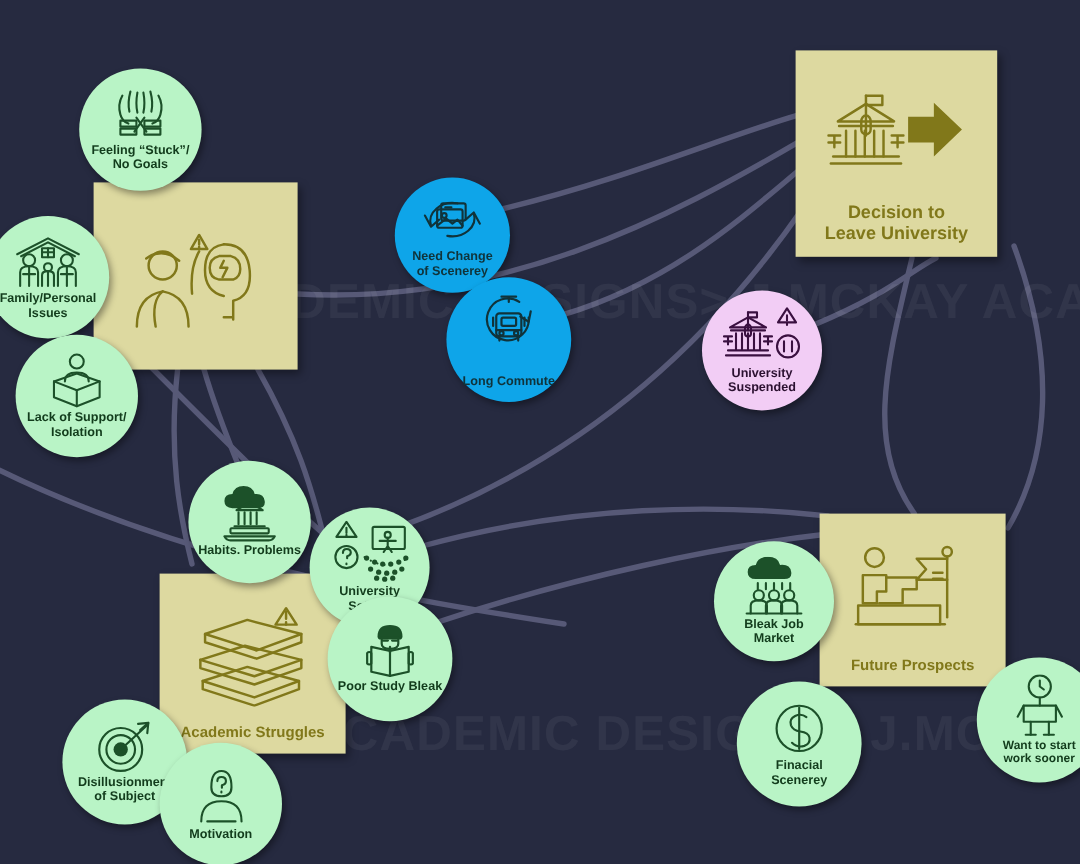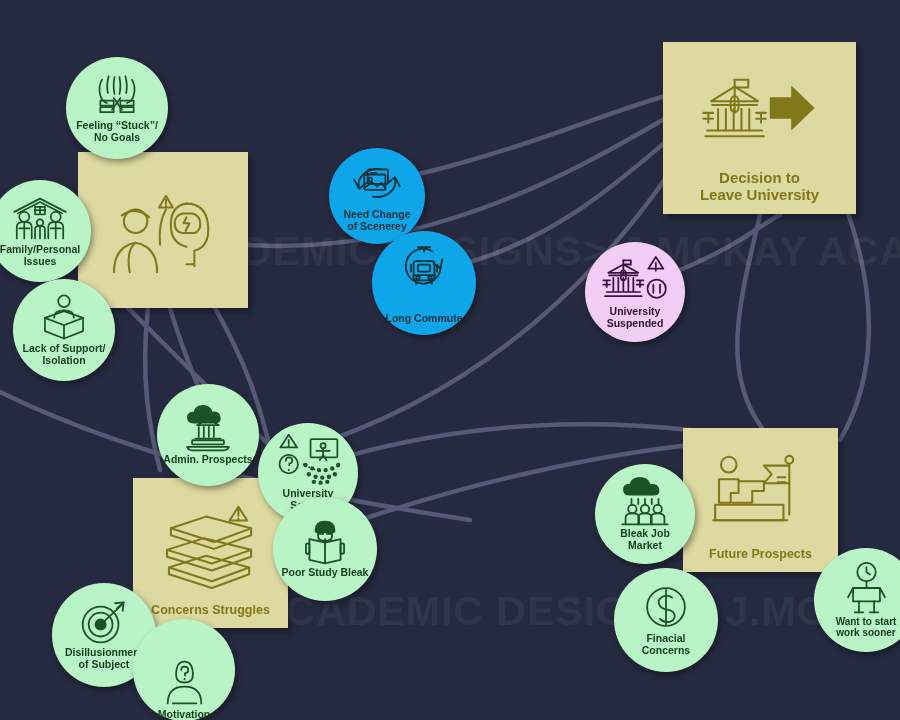--- a/index.html
+++ b/index.html
@@ -82,21 +82,21 @@
         <path d="M 120 300 C 200 380 260 440 300 470"></path>
         <path d="M 0 392 C 160 470 340 500 470 520"></path>
         <path d="M 148 308 C 140 380 150 430 160 470"></path>
       </g>
   </svg>
 
   <div class="wm-row" style="top:228px;left:150px;">ACADEMIC DESIGNS&gt;  J.MCKAY  ACADEMIC DESIGNS</div>
   <div class="wm-row" style="top:588px;left:255px;">ACADEMIC DESIGNS&gt;  J.MCKAY  ACADEMIC DE</div>
 
   <div id="nodes-layer">
-      <div class="sq" style="left: 663px; top: 42px; width: 193px; height: 172px;">
+      <div class="sq" style="left: 663px; top: 42px; width: 168px; height: 172px;">
         <div class="sq-icon">
           <svg viewBox="0 0 120 82" width="118" height="80" color="#81781a">
       <g fill="none" stroke="currentColor" stroke-width="2.1" stroke-linecap="round" stroke-linejoin="round">
         <path d="M34 12 h14 v8 h-14"></path>
               <path d="M34 12 v34"></path>
         <path d="M10 34 L34 19 L58 34 Z"></path>
         <path d="M30 34 a4 5 0 0 1 8 0 v7 a4 4 0 0 1 -8 0 z"></path>
         <path d="M11 38 h46"></path>
         <path d="M17 42 v22 M25 42 v22 M33 42 v22 M41 42 v22 M49 42 v22"></path>
         <path d="M6 64 h56"></path>
@@ -137,21 +137,21 @@
               <path d="M14 30 v7 L58 51 L96 37 v-7"></path>
       <path d="M10 52 L48 40 L96 52 L56 66 Z"></path>
               <path d="M10 52 v7 L56 73 L96 59 v-7"></path>
       <path d="M12 70 L50 58 L94 70 L56 84 Z"></path>
               <path d="M12 70 v7 L56 91 L94 77 v-7"></path>
       <path d="M74 6 L92 6 L83 -8 Z" transform="translate(0,16)"></path>
       <path d="M83 11 v6 M83 20 v2"></path>
     </g>
           </svg>
         </div>
-        <div class="sq-label" style="font-size: 12.5px; white-space: pre-line;">Concerns Struggles</div>
+        <div class="sq-label" style="font-size: 12.5px; white-space: pre-line;">Academic Struggles</div>
       </div>
       <div class="sq" style="left: 683px; top: 428px; width: 155px; height: 144px;">
         <div class="sq-icon">
           <svg viewBox="0 0 110 84" width="108" height="82" color="#81781a">
     <g fill="none" stroke="currentColor" stroke-width="2.1" stroke-linecap="round" stroke-linejoin="round">
       <circle cx="22" cy="15" r="8"></circle>
       <path d="M12 30 h20 v14 h-8 v10 h-12 z"></path>
       <path d="M32 32 h26 v10 h-12 v12 h-20"></path>
       <path d="M8 56 h70 v16 h-70 z"></path>
       <path d="M6 72 h76"></path>
@@ -291,21 +291,21 @@
     <path fill="currentColor" stroke="none" d="M16 22 q-8 0 -8 -7 q0 -7 8 -7 q2 -8 11 -8 q9 0 11 8 q9 -1 10 7 q1 7 -7 7 z"></path>
     <g fill="none" stroke="currentColor" stroke-width="2.1" stroke-linecap="round" stroke-linejoin="round">
       <path d="M20 24 L33 16 L46 24 Z"></path>
       <path d="M22 26 v12 M28 26 v12 M34 26 v12 M40 26 v12"></path>
       <path d="M18 40 h30"></path>
       <rect x="14" y="42" width="38" height="5" rx="1"></rect>
       <path d="M8 50 h50 q-2 4 -6 4 h-38 q-4 0 -6 -4 z"></path>
     </g>
           </svg>
         </div>
-        <div class="ci-label" style="font-size: 10.5px;">Admin. Prospects</div>
+        <div class="ci-label" style="font-size: 10.5px;">Habits. Problems</div>
       </div>
       <div class="ci green" style="left: 258px; top: 423px; width: 100px; height: 100px;">
         <div class="ci-icon" style="color: rgb(28, 81, 41);">
           <svg viewBox="0 0 78 62" width="66" height="52">
     <g fill="none" stroke="currentColor" stroke-width="2.1" stroke-linecap="round" stroke-linejoin="round">
       <path d="M6 16 L26 16 L16 1 Z"></path>
       <path d="M16 7 v5 M16 14 v1.5"></path>
       <circle cx="16" cy="36" r="11"></circle>
       <path d="M12.5 32 q0 -4 3.8 -4 q4 0 4 3.6 q0 3 -3.6 3.6 v2"></path>
       <path d="M16 42.6 v.6"></path>
@@ -363,35 +363,35 @@
     <g fill="none" stroke="currentColor" stroke-width="2.1" stroke-linecap="round" stroke-linejoin="round">
       <path d="M25 30 L50 7"></path>
       <path d="M42 5 L52 4 L51 14"></path>
       <path d="M44 11 L52 4"></path>
     </g>
           </svg>
         </div>
         <div class="ci-label" style="font-size: 10.5px;">Disillusionment
 of Subject</div>
       </div>
-      <div class="ci green" style="left: 133px; top: 619px; width: 102px; height: 102px; justify-content: flex-end;">
+      <div class="ci green" style="left: 133px; top: 619px; width: 102px; height: 102px;">
         <div class="ci-icon" style="color: rgb(28, 81, 41);">
           <svg viewBox="0 0 56 58" width="47" height="49">
     <g fill="none" stroke="currentColor" stroke-width="2.1" stroke-linecap="round" stroke-linejoin="round">
       <path d="M18 20 q0 -16 10 -16 q10 0 10 16 q0 9 -10 9 q-10 0 -10 -9 z"></path>
       <path d="M24 14 q0 -4 4 -4 q4.5 0 4.5 4 q0 3.5 -4 4.2 v2.4"></path>
       <path d="M28 24.5 v.8"></path>
       <path d="M8 54 q0 -20 20 -20 q20 0 20 20"></path>
       <path d="M14 54 h28"></path>
     </g>
           </svg>
         </div>
         <div class="ci-label" style="font-size: 10.5px;">Motivation</div>
       </div>
-      <div class="ci green" style="left: 595px; top: 464px; width: 100px; height: 100px;">
+      <div class="ci green" style="left: 595px; top: 451px; width: 100px; height: 100px;">
         <div class="ci-icon" style="color: rgb(28, 81, 41);">
           <svg viewBox="0 0 64 58" width="54" height="49">
     <path fill="currentColor" stroke="none" d="M14 22 q-8 0 -8 -7 q0 -7 8 -7 q2 -8 12 -8 q10 0 12 8 q10 -1 11 7 q1 7 -7 7 z"></path>
     <g fill="none" stroke="currentColor" stroke-width="2.1" stroke-linecap="round" stroke-linejoin="round">
       <path d="M16 26 v6 M24 26 v6 M32 26 v6 M40 26 v6 M48 26 v6"></path>
       <circle cx="17" cy="38" r="5"></circle>
               <path d="M9 56 v-8 q0 -5 8 -5 q8 0 8 5 v8"></path>
       <circle cx="32" cy="38" r="5"></circle>
               <path d="M24 56 v-8 q0 -5 8 -5 q8 0 8 5 v8"></path>
       <circle cx="47" cy="38" r="5"></circle>
@@ -407,21 +407,21 @@
         <div class="ci-icon" style="color: rgb(28, 81, 41);">
           <svg viewBox="0 0 56 56" width="48" height="48">
     <g fill="none" stroke="currentColor" stroke-width="2.1" stroke-linecap="round" stroke-linejoin="round">
       <circle cx="28" cy="28" r="22"></circle>
       <path d="M35 17 q-5 -4 -11 -1 q-6 3 -4 9 q2 5 9 6 q8 1 9 6 q1 6 -5 8 q-7 2 -12 -3"></path>
       <path d="M28 8 v40"></path>
     </g>
           </svg>
         </div>
         <div class="ci-label" style="font-size: 10.5px;">Finacial
-Concerns</div>
+Scenerey</div>
       </div>
       <div class="ci green" style="left: 814px; top: 548px; width: 104px; height: 104px;">
         <div class="ci-icon" style="color: rgb(28, 81, 41);">
           <svg viewBox="0 0 56 62" width="47" height="52">
     <g fill="none" stroke="currentColor" stroke-width="2.1" stroke-linecap="round" stroke-linejoin="round">
       <circle cx="28" cy="12" r="11"></circle>
       <path d="M28 6 v6 l4 3"></path>
       <path d="M28 23 v8"></path>
       <path d="M12 31 h32 v16 h-32 z"></path>
       <path d="M12 31 L6 42 M44 31 L50 42"></path>

